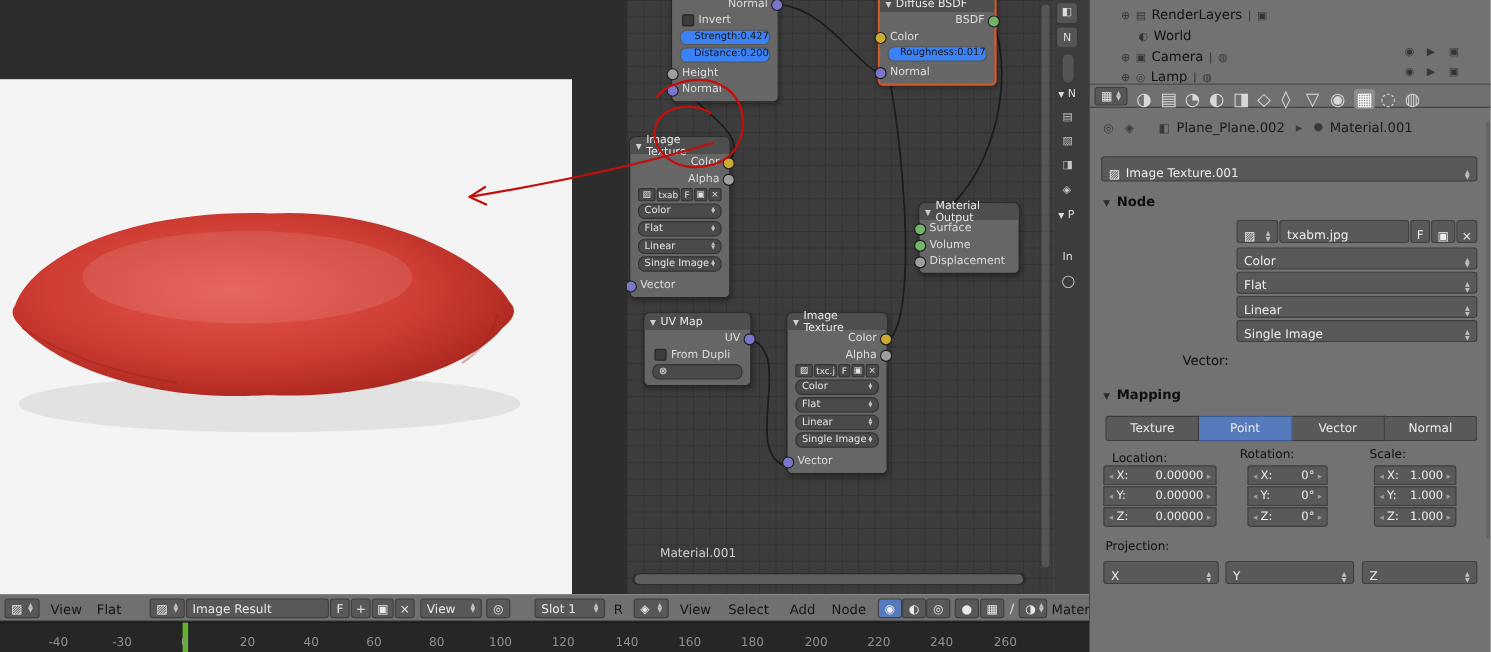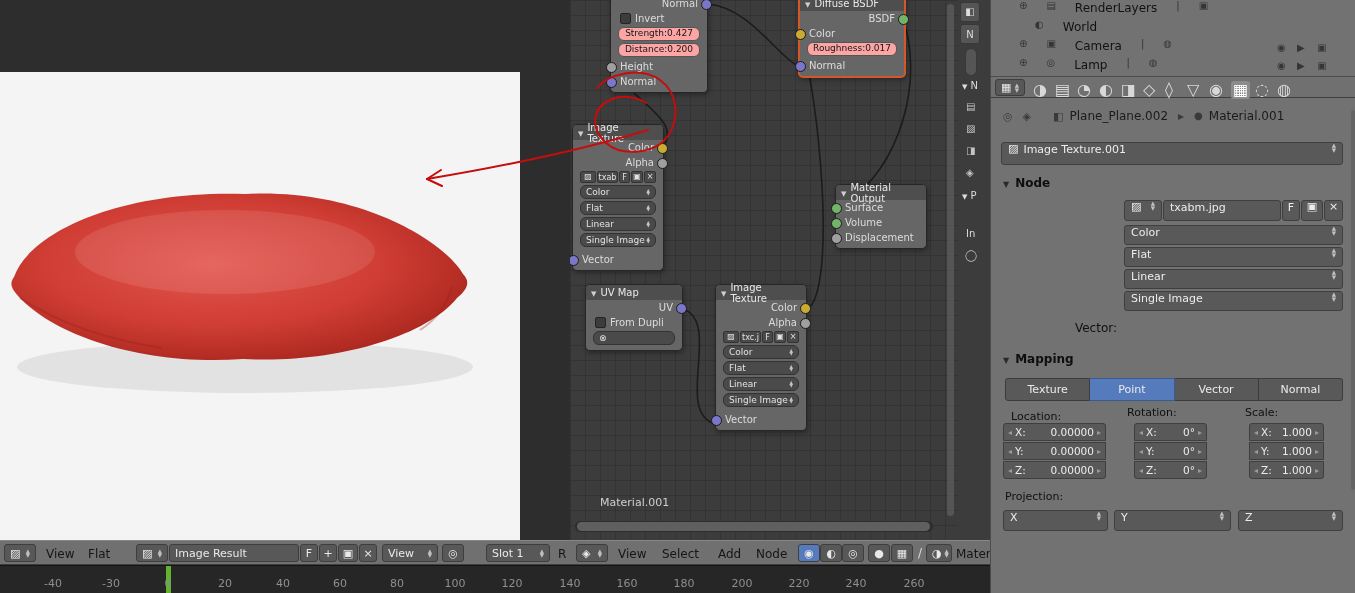--- a/index.html
+++ b/index.html
@@ -36,37 +36,37 @@
         box-shadow:1px 2px 5px rgba(0,0,0,.35);color:#dcdcdc;font-size:10px;box-sizing:border-box;padding-bottom:3px}
   .node.cut{border-top:none;border-top-left-radius:0;border-top-right-radius:0}
   .node.selected{border:2px solid #d4572a}
   .nhead{height:15px;background:#4e4e4e;border-radius:4px 4px 0 0;display:flex;align-items:center;gap:4px;padding:0 5px;color:#e8e8e8}
   .nhead span[class*="gi-"]::before{font-size:7px;color:#cfcfcf}
   .nrow{position:relative;height:15px;line-height:15px;padding:0 9px;display:flex;align-items:center;gap:4px}
   .nrow.out{justify-content:flex-end}
   .sock{position:absolute;width:9px;height:9px;border:1px solid #1b1b1b;border-radius:50%;top:3px}
   .sock.l{left:-5px}.sock.r{right:-5px}
   .sy{background:#c9ab32}.sg{background:#9f9f9f}.sp{background:#7a76c9}.sgr{background:#72b568}
-  .nslider{margin:1px 7px 2px;height:12px;background:#fca5a5;border:1px solid #555;border-radius:6px;
-           color:#161616;font-size:9px;text-align:center;line-height:11px}
+  .nslider{margin:1px 7px 2px;height:12px;background:#3b82f6;border:1px solid #555;border-radius:6px;
+           color:#161616;font-size:9px;text-align:right;line-height:11px}
   .ndd{margin:1px 7px 2px;height:12px;background:#4a4a4a;border:1px solid #333;border-radius:6px;
        color:#e3e3e3;font-size:9px;line-height:11px;padding:0 5px;display:flex;align-items:center}
   .ndd .ud{font-size:4.5px;line-height:3.5px}
   .nfile{display:flex;gap:1px;margin:1px 7px 2px;height:12px}
   .nfile>*{background:#4a4a4a;border:1px solid #333;border-radius:2px;color:#e3e3e3;font-size:8px;
            display:flex;align-items:center;justify-content:center;padding:0 2px;box-sizing:border-box;white-space:nowrap;overflow:hidden}
   .cb{width:9px;height:9px;background:#3c3c3c;border:1px solid #242424;border-radius:2px;flex:none}
   .wires path{stroke:#161616;stroke-width:1.6;fill:none;opacity:.85}
   
   #right-panel{position:absolute;left:990px;top:0;width:365px;height:593px;background:#727272;border-left:1px solid #4c4c4c;box-sizing:border-box}
-  .orow{position:absolute;height:19px;display:flex;align-items:flex-start;gap:19px;color:#121212;font-size:12px;white-space:nowrap}
+  .orow{position:absolute;height:19px;display:flex;align-items:flex-end;gap:5px;color:#121212;font-size:12px;white-space:nowrap}
   .orow span[class*="gi-"]{font-size:10px;color:#353535}
   .plabel{position:absolute;color:#101010;font-size:12px;white-space:nowrap}
   .pf{position:absolute;background:#595959;border:1px solid #3f3f3f;border-radius:3px;color:#ececec;font-size:11px;
-      display:flex;align-items:flex-start;padding:0 6px;box-sizing:border-box;gap:5px;white-space:nowrap}
+      display:flex;align-items:flex-end;padding:0 6px;box-sizing:border-box;gap:5px;white-space:nowrap}
   .phead{position:absolute;color:#0e0e0e;font-size:12px;display:flex;gap:6px;align-items:center;font-weight:bold}
   .phead span[class*="gi-"]::before{font-size:8px;color:#2a2a2a}
   .tabrow{position:absolute;display:flex}
   .tab{flex:1;height:21px;background:#595959;border:1px solid #3c3c3c;border-left:none;color:#eaeaea;font-size:11px;
        display:flex;align-items:center;justify-content:center}
   .tab:first-child{border-left:1px solid #3c3c3c;border-radius:3px 0 0 3px}
   .tab:last-child{border-radius:0 3px 3px 0}
   .tab.active{background:#567bbd;border-color:#3a5a93}
   .ncol{position:absolute;display:flex;flex-direction:column;gap:1px}
   .nf{height:18px;background:#595959;border:1px solid #3f3f3f;display:flex;align-items:center;padding:0 4px;

